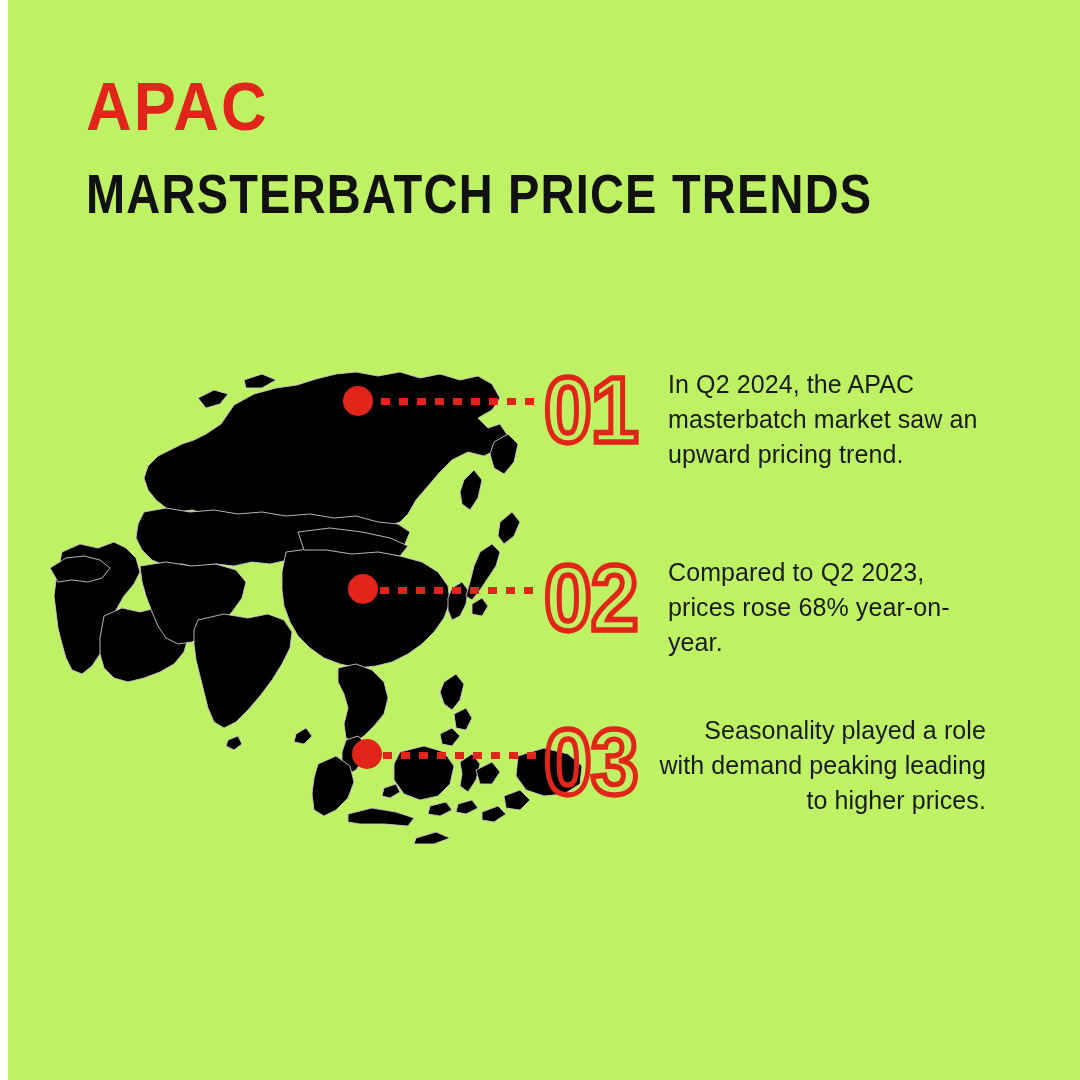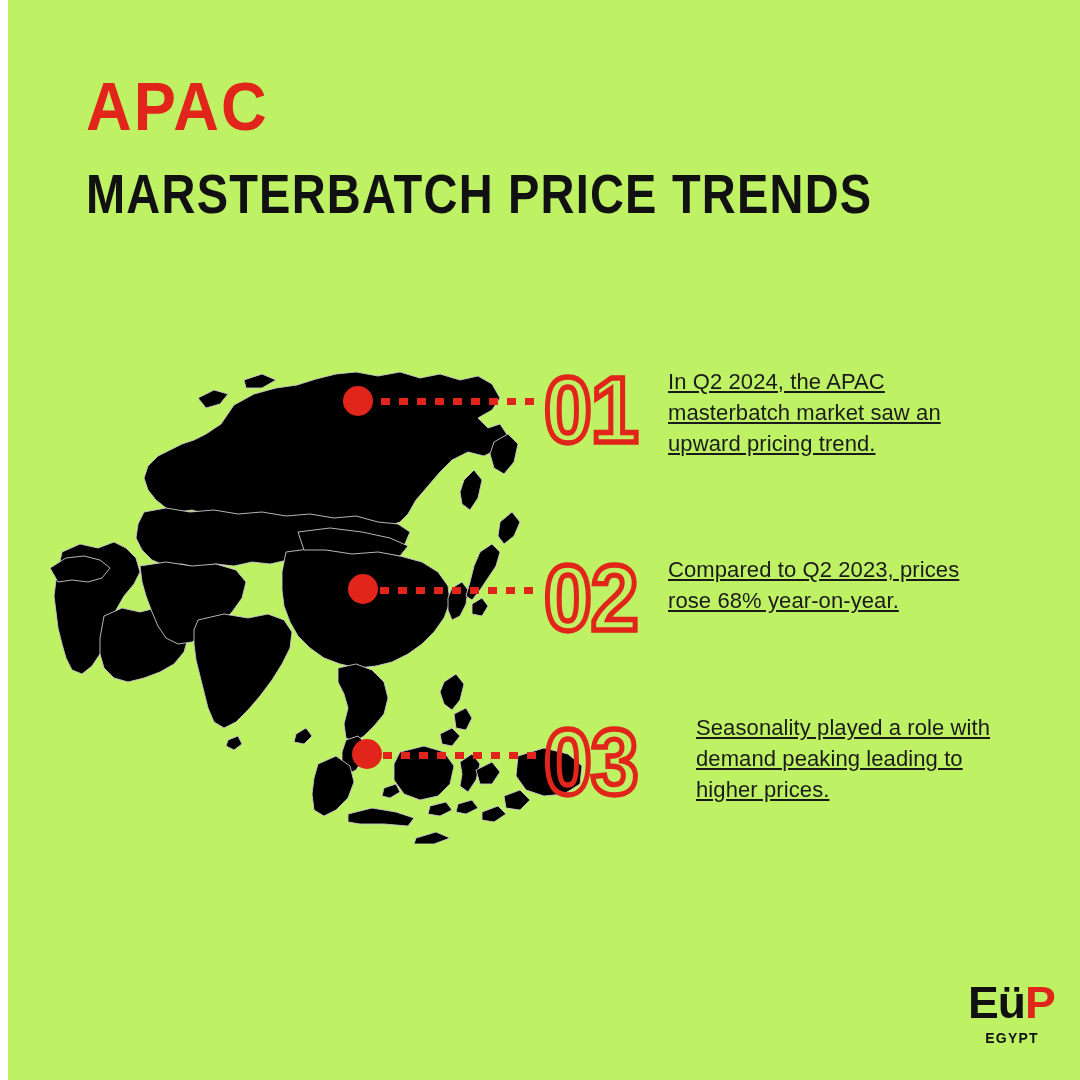--- a/index.html
+++ b/index.html
@@ -83,26 +83,25 @@
     -webkit-text-stroke:5px #E1251B;
     text-stroke:5px #E1251B;
     transform:scaleY(1.08);
     transform-origin:left top;
     white-space:nowrap;
   }
 
   .item-text {
     position:absolute;
     font-family:"Liberation Sans", sans-serif;
-    font-size:22px;
+    font-size:25px;
     line-height:1.40;
     color:#1a1a1a;
     letter-spacing:0.1px;
     width:330px;
-    text-decoration:underline;
   }
 
   
   #logo { position:absolute; left:960px; top:981px; width:92px; }
   #logo-mark {
     font-family:"Liberation Sans", sans-serif;
     font-size:44px;
     font-weight:bold;
     line-height:1;
     letter-spacing:-1px;
@@ -238,21 +237,17 @@
     <div class="item-text" style="left:660px; top:367px;">In Q2 2024, the APAC masterbatch market saw an upward pricing trend.</div>
   </div>
 
   <div class="item">
     <div class="item-num" style="left:536px; top:551px;">02</div>
     <div class="item-text" style="left:660px; top:555px;">Compared to Q2 2023, prices rose 68% year-on-year.</div>
   </div>
 
   <div class="item">
     <div class="item-num" style="left:536px; top:715px;">03</div>
-    <div class="item-text" style="left:688px; top:713px;">Seasonality played a role with demand peaking leading to higher prices.</div>
-  </div>
-
-  <div id="logo">
-    <div id="logo-mark"><span class="logo-dark">E</span><span class="logo-dark">ü</span><span class="logo-red">P</span></div>
-    <div id="logo-sub">EGYPT</div>
-  </div>
+    <div class="item-text" style="left:648px; top:713px;text-align:right;">Seasonality played a role with demand peaking leading to higher prices.</div>
+  </div>
+
 
 </div>
 
 </body></html>

